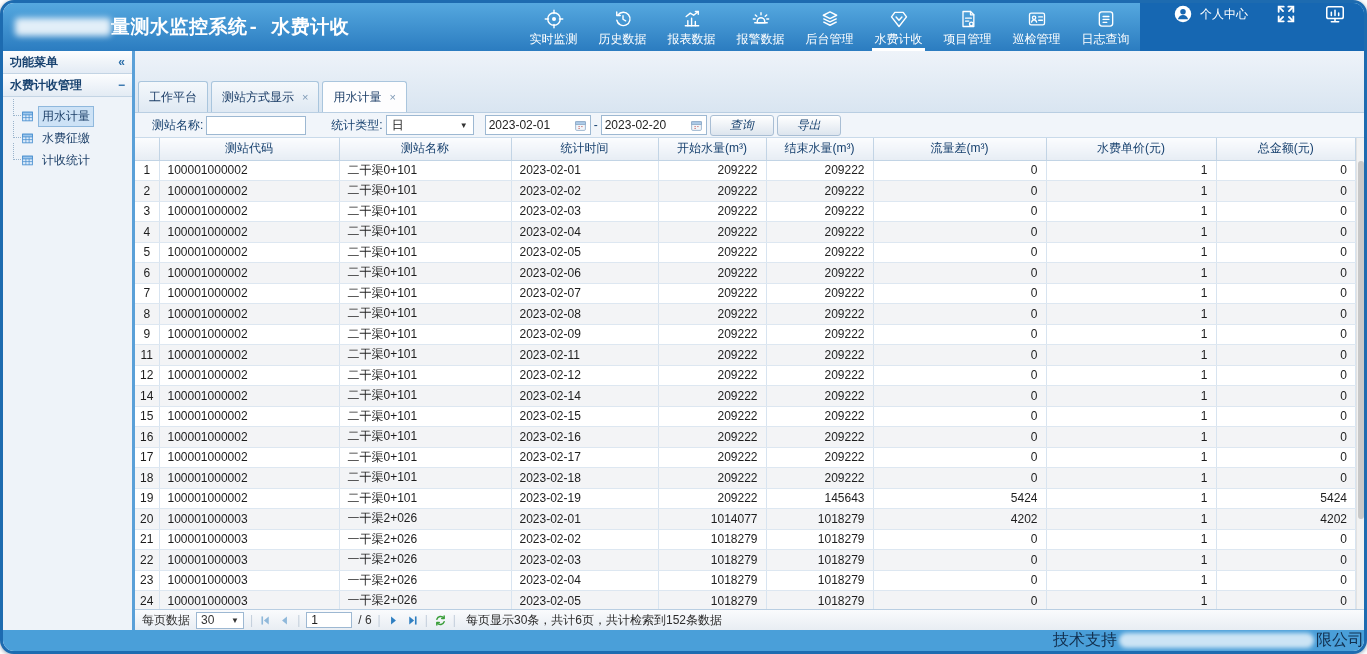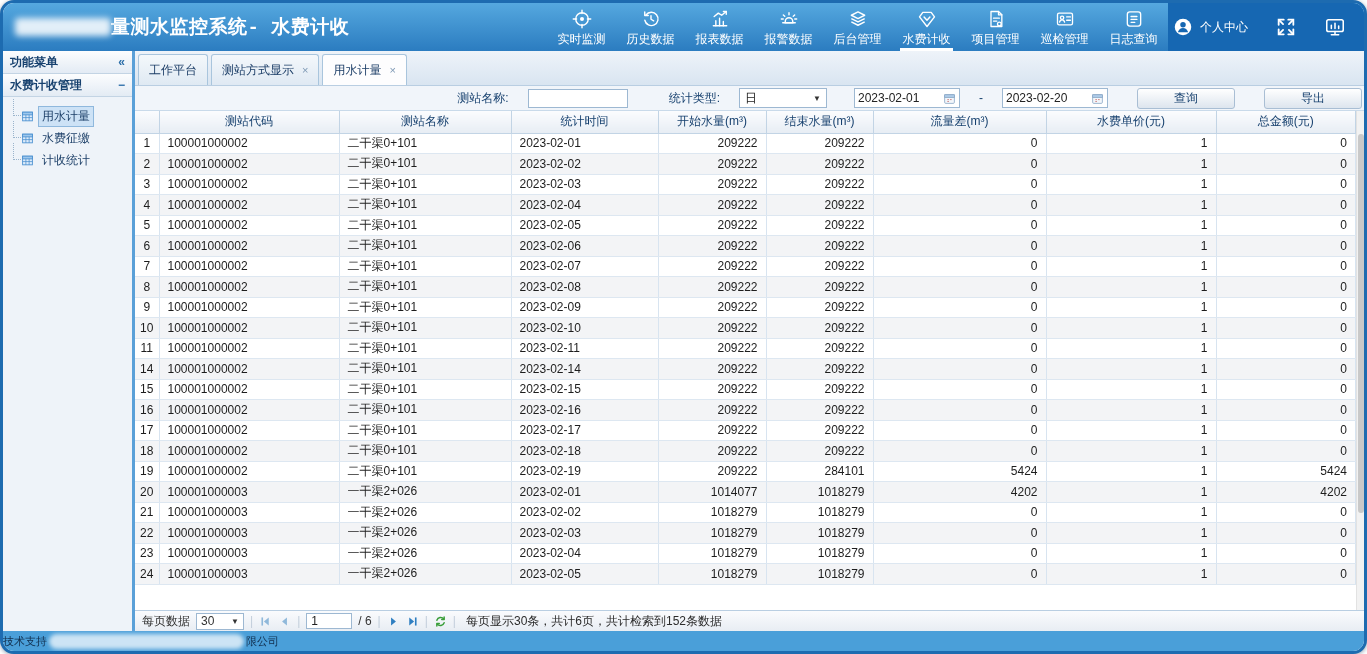--- a/index.html
+++ b/index.html
@@ -8,57 +8,57 @@
           display:flex;flex-direction:column;background:#fff;box-shadow:0 1px 4px rgba(10,40,80,.45);}
   
   .header{flex:0 0 48px;background:linear-gradient(#55a8df,#2b7cc0);display:flex;color:#fff;align-items:stretch;}
   .title{display:flex;align-items:center;padding-left:12px;font-size:19px;font-weight:bold;letter-spacing:.5px;white-space:nowrap;font-family:Liberation Mono, monospace;}
   .redact{display:inline-block;width:96px;height:18px;background:rgba(255,255,255,.85);border-radius:4px;filter:blur(3px);margin-right:0;}
   .nav{display:flex;margin-left:auto;}
   .nav-item{width:69px;display:flex;flex-direction:column;align-items:center;justify-content:center;gap:2px;
             font-size:12px;cursor:pointer;position:relative;padding-top:2px;}
   .nav-item.active::after{content:"";position:absolute;bottom:0;left:8px;right:8px;height:3px;background:#fff;}
   .nav-ic svg{width:20px;height:20px;display:block;}
-  .user-panel{background:#1667b2;display:flex;align-items:center;gap:27px;padding:0 18px 0 4px;}
+  .user-panel{background:#1667b2;display:flex;align-items:flex-start;gap:27px;padding:0 18px 0 32px;}
   .user{display:flex;align-items:center;gap:6px;font-size:12px;cursor:pointer;}
   .tool-ic svg{width:22px;height:22px;display:block;cursor:pointer;}
   
   .main-row{flex:1;display:flex;min-height:0;}
   .sidebar{flex:0 0 132px;width:132px;background:#eef3f9;border-right:3px solid #5aa0d8;display:flex;flex-direction:column;}
   .side-head{flex:0 0 23px;background:linear-gradient(#fcfdfe,#e3ebf4);border-bottom:1px solid #c3d4e4;
              display:flex;align-items:center;justify-content:space-between;padding:0 7px;font-size:12px;font-weight:bold;color:#16406e;gap:32px;}
   .side-caret{color:#2a6da8;cursor:pointer;font-size:12px;}
   .tree{padding:8px 3px;}
   .tree-item{height:22px;display:flex;align-items:center;gap:4px;font-size:12px;color:#1c3f68;padding-left:15px;position:relative;cursor:pointer;}
   .tree-item::before{content:"";position:absolute;left:7px;top:-6px;bottom:50%;width:7px;
                      border-left:1px dotted #9ab4cc;border-bottom:1px dotted #9ab4cc;}
   .tree-ic svg{width:13px;height:13px;display:block;}
   .tree-item .lbl{padding:1px 3px;border:1px solid transparent;}
   .tree-item.selected .lbl{background:#cde2f6;border:1px solid #8fb8dd;}
   .main{flex:1;display:flex;flex-direction:column;min-width:0;}
   
   .tabbar{flex:0 0 24px;background:linear-gradient(#eef3f9,#d9e5f1);border-bottom:1px solid #b9cee2;
           display:flex;align-items:flex-end;padding:3px 3px 0;gap:3px;}
   .tab{height:21px;padding:15px 10px;font-size:12px;color:#1a3c66;background:linear-gradient(#f4f8fb,#dfe9f3);
-       border:1px solid #a9c5dd;border-bottom:none;border-radius:3px 3px 0 0;display:flex;align-items:center;gap:8px;cursor:pointer;}
+       border:1px solid #a9c5dd;border-bottom:none;border-radius:3px 3px 0 0;display:flex;align-items:center;gap:8px;cursor:pointer;margin-top:27px;}
   .tab.active{background:#fdfdfe;}
   .tab .close{color:#7e99b5;font-size:11px;line-height:1;cursor:pointer;}
   
   .filterbar{flex:0 0 25px;background:#f1f5fa;border-bottom:1px solid #c9daea;display:flex;align-items:center;
-             gap:19px;padding:0 2px;font-size:12px;color:#16406e;justify-content:flex-end;}
+             gap:3px;padding:0 17px;font-size:12px;color:#16406e;}
   .tinput{height:19px;border:1px solid #9db8d2;background:#fff;font-size:12px;padding:0 4px;color:#222;}
   .station-input{width:100px;}
   .selectbox{width:88px;height:20px;border:1px solid #9db8d2;background:#fff;display:flex;align-items:center;
              justify-content:space-between;padding:0 5px;color:#222;cursor:pointer;}
   .selectbox .arrow{font-size:8px;color:#333;}
   .datebox{width:106px;height:20px;border:1px solid #9db8d2;background:#fff;display:flex;align-items:center;
            justify-content:space-between;padding:0 3px;color:#222;cursor:pointer;}
   .cal-ic svg{width:13px;height:13px;display:block;}
-  .btn{width:98px;height:21px;background:linear-gradient(#ffffff,#dde5ee);border:1px solid #a9bed4;border-radius:3px;
-       font-size:12px;color:#16406e;display:flex;align-items:center;justify-content:center;margin-left:10px;cursor:pointer;}
+  .btn{width:64px;height:21px;background:linear-gradient(#ffffff,#dde5ee);border:1px solid #a9bed4;border-radius:3px;
+       font-size:12px;color:#16406e;display:flex;align-items:center;justify-content:center;cursor:pointer;font-style:italic;}
   
   .table-wrap{flex:1;overflow:hidden;position:relative;background:#fff;}
   table{width:calc(100% - 8px);border-collapse:collapse;table-layout:fixed;}
   col.c0{width:24px}col.c1{width:180px}col.c2{width:172px}col.c3{width:147px}col.c4{width:108px}
   col.c5{width:107px}col.c6{width:173px}col.c7{width:170px}
   th{height:22px;background:linear-gradient(#fbfcfe,#e7edf4);border:1px solid #c2d4e5;border-top:none;
      font-weight:normal;color:#16406e;font-size:12px;padding:0 4px;white-space:nowrap;}
   th:first-child{border-left:none;}
   td{height:20.5px;font-size:12px;color:#1d1d1d;border-right:1px solid #d8e4f0;border-bottom:1px solid #dde7f1;
      padding:0 8px;white-space:nowrap;overflow:hidden;background:#fff;}
@@ -70,22 +70,22 @@
   .pagebar{flex:0 0 21px;background:linear-gradient(#fafbfd,#e8edf3);border-top:1px solid #b9cee2;display:flex;
            align-items:center;font-size:12px;color:#333;gap:6px;padding:0 7px;}
   .pg-select{width:48px;height:17px;border:1px solid #9db8d2;background:#fff;display:flex;align-items:center;
              justify-content:space-between;padding:0 4px;cursor:pointer;}
   .pg-select .arrow{font-size:8px;}
   .sep{color:#c2cedb;}
   .page-input{width:46px;height:16px;border:1px solid #9db8d2;padding:0 4px;}
   .pg-ic svg{width:13px;height:13px;display:block;cursor:pointer;}
   .pg-summary{margin-left:4px;color:#2b2b2b;}
   
-  .footer{flex:0 0 20px;background:#4a9fd9;display:flex;align-items:center;justify-content:flex-start;
-          font-size:11px;color:#122f4e;}
+  .footer{flex:0 0 20px;background:#4a9fd9;display:flex;align-items:center;justify-content:flex-end;
+          font-size:16px;color:#122f4e;}
   .redact2{display:inline-block;width:195px;height:15px;background:rgba(255,255,255,.72);border-radius:8px;
            filter:blur(2px);margin:0 2px;}
 </style>
 </head>
 <body>
 
 <div class="window">
 
   <div class="header">
     <div class="title">
@@ -432,42 +432,42 @@
                 <td class="l">100001000002</td>
                 <td class="l">二干渠0+101</td>
                 <td class="l">2023-02-09</td>
                 <td class="r">209222</td>
                 <td class="r">209222</td>
                 <td class="r">0</td>
                 <td class="r">1</td>
                 <td class="r">0</td>
               </tr>
               <tr>
-                <td class="c">10</td>
-                <td class="l">100001000002</td>
-                <td class="l">二干渠0+101</td>
-                <td class="l">2023-02-10</td>
-                <td class="r">209222</td>
-                <td class="r">209222</td>
-                <td class="r">0</td>
-                <td class="r">1</td>
-                <td class="r">0</td>
-              </tr>
-              <tr>
                 <td class="c">11</td>
                 <td class="l">100001000002</td>
                 <td class="l">二干渠0+101</td>
                 <td class="l">2023-02-11</td>
                 <td class="r">209222</td>
                 <td class="r">209222</td>
                 <td class="r">0</td>
                 <td class="r">1</td>
                 <td class="r">0</td>
               </tr>
               <tr>
+                <td class="c">12</td>
+                <td class="l">100001000002</td>
+                <td class="l">二干渠0+101</td>
+                <td class="l">2023-02-12</td>
+                <td class="r">209222</td>
+                <td class="r">209222</td>
+                <td class="r">0</td>
+                <td class="r">1</td>
+                <td class="r">0</td>
+              </tr>
+              <tr>
                 <td class="c">14</td>
                 <td class="l">100001000002</td>
                 <td class="l">二干渠0+101</td>
                 <td class="l">2023-02-14</td>
                 <td class="r">209222</td>
                 <td class="r">209222</td>
                 <td class="r">0</td>
                 <td class="r">1</td>
                 <td class="r">0</td>
               </tr>
@@ -514,21 +514,21 @@
                 <td class="r">0</td>
                 <td class="r">1</td>
                 <td class="r">0</td>
               </tr>
               <tr>
                 <td class="c">19</td>
                 <td class="l">100001000002</td>
                 <td class="l">二干渠0+101</td>
                 <td class="l">2023-02-19</td>
                 <td class="r">209222</td>
-                <td class="r">284101</td>
+                <td class="r">145643</td>
                 <td class="r">5424</td>
                 <td class="r">1</td>
                 <td class="r">5424</td>
               </tr>
               <tr>
                 <td class="c">20</td>
                 <td class="l">100001000003</td>
                 <td class="l">一干渠2+026</td>
                 <td class="l">2023-02-01</td>
                 <td class="r">1014077</td>

